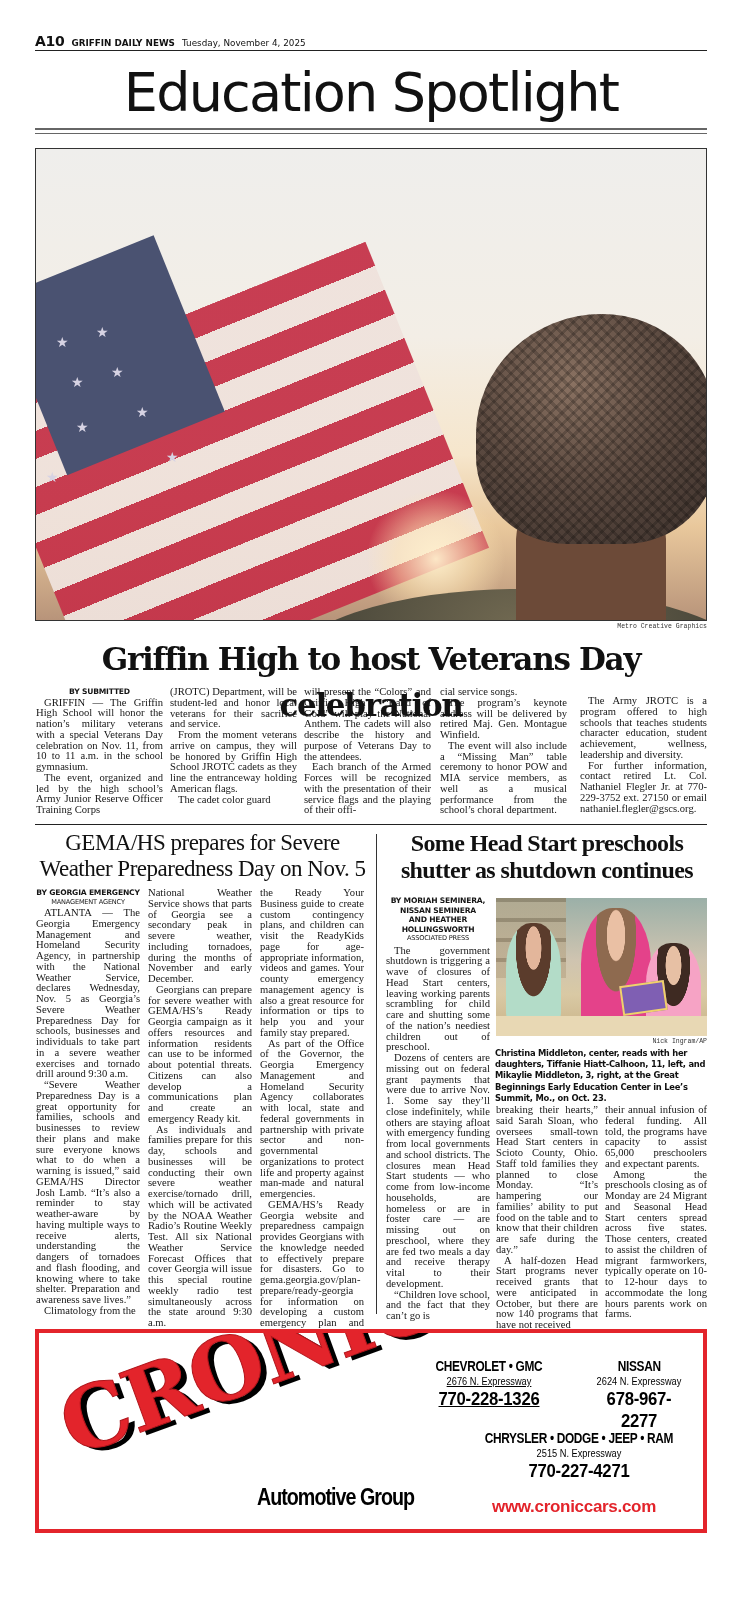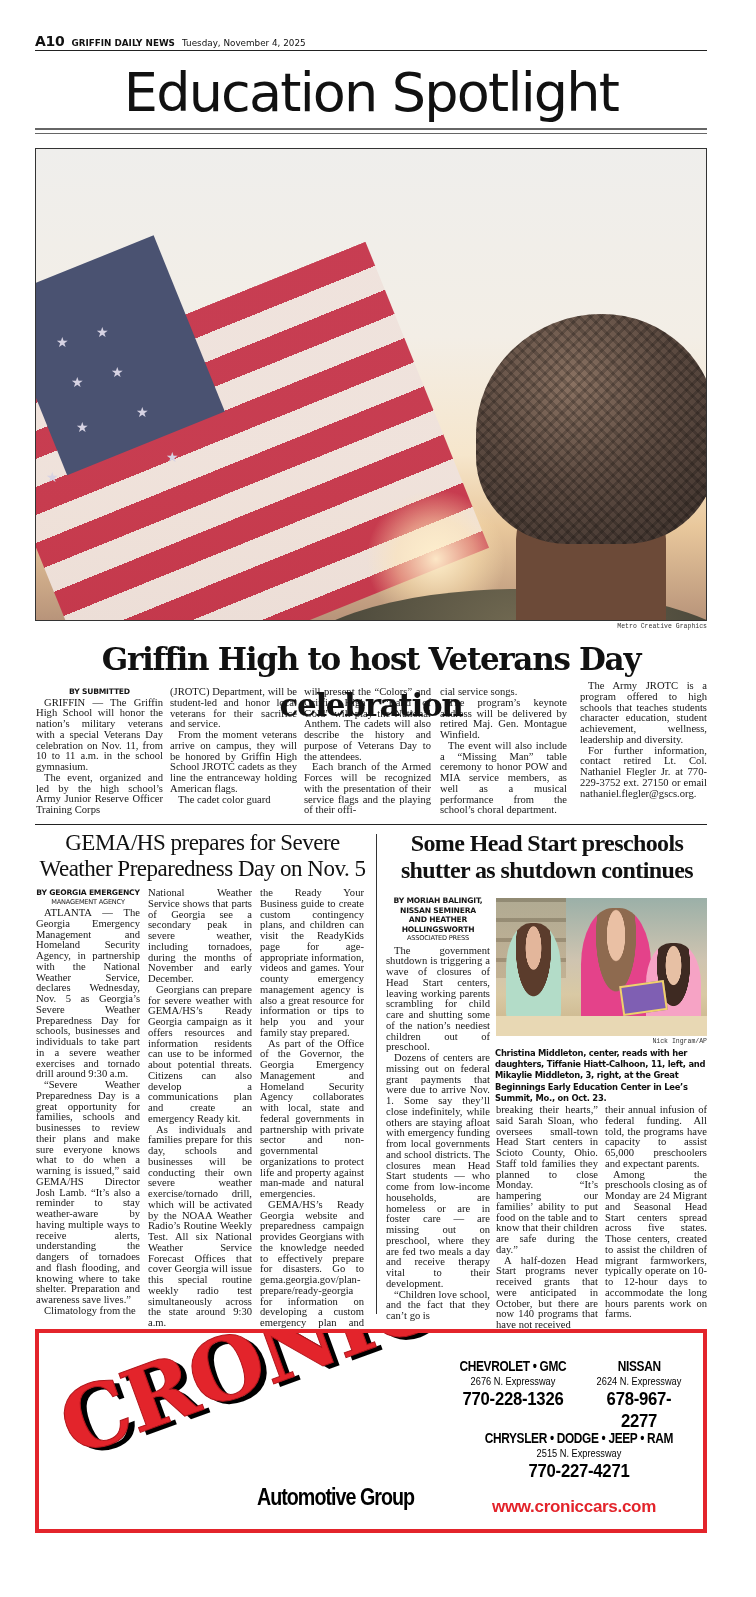--- a/index.html
+++ b/index.html
@@ -110,21 +110,21 @@
   </div>
 <div class="col" id="s1c2" style="left:304px; top:687px; width:127px;">
     <p class="cont">will present the “Colors” and Griffin High’s “Band of Gold” will play the National Anthem. The cadets will also describe the history and purpose of Veterans Day to the attendees.</p>
     <p>Each branch of the Armed Forces will be recognized with the presentation of their service flags and the playing of their offi-</p>
   </div>
 <div class="col" id="s1c3" style="left:440px; top:687px; width:127px;">
     <p class="cont">cial service songs.</p>
     <p>The program’s keynote address will be delivered by retired Maj. Gen. Montague Winfield.</p>
     <p>The event will also include a “Missing Man” table ceremony to honor POW and MIA service members, as well as a musical performance from the school’s choral department.</p>
   </div>
-<div class="col" id="s1c4" style="left:580px; top:681px; width:127px;">
+<div class="col" id="s1c4" style="left:580px; top:696px; width:127px;">
     <p>The Army JROTC is a program offered to high schools that teaches students character education, student achievement, wellness, leadership and diversity.</p>
     <p>For further information, contact retired Lt. Col. Nathaniel Flegler Jr. at 770-229-3752 ext. 27150 or email nathaniel.flegler@gscs.org.</p>
   </div>
 
 <div class="hr" style="left:35px; top:824px; width:672px;"></div>
 
 <div class="headline2">GEMA/HS prepares for Severe Weather Preparedness Day on Nov. 5</div>
 
 <div class="col" id="s2c0" style="left:36px; top:888px; width:104px;">
   <div class="byline">BY GEORGIA EMERGENCY</div>
@@ -144,21 +144,21 @@
     <p>As part of the Office of the Governor, the Georgia Emergency Management and Homeland Security Agency collaborates with local, state and federal governments in partnership with private sector and non-governmental organizations to protect life and property against man-made and natural emergencies.</p>
     <p>GEMA/HS’s Ready Georgia website and preparedness campaign provides Georgians with the knowledge needed to effectively prepare for disasters. Go to gema.georgia.gov/plan-prepare/ready-georgia for information on developing a custom emergency plan and Ready kit.</p>
   </div>
 
 <div class="vr" style="left:376px; top:834px; height:480px;"></div>
 
 <div class="headline3">Some Head Start preschools shutter as shutdown continues</div>
 
 <div class="col" id="s3c0" style="left:386px; top:896px; width:104px;">
   <div style="margin-bottom:1px">
-    <div class="byline">BY MORIAH BALINGIT,</div>
+    <div class="byline">BY MORIAH SEMINERA,</div>
     <div class="byline">NISSAN SEMINERA</div>
     <div class="byline">AND HEATHER</div>
     <div class="byline">HOLLINGSWORTH</div>
     <div class="byline-org" style="margin-bottom:3px">ASSOCIATED PRESS</div>
   </div>
 <p>The government shutdown is triggering a wave of closures of Head Start centers, leaving working parents scrambling for child care and shutting some of the nation’s neediest children out of preschool.</p>
     <p>Dozens of centers are missing out on federal grant payments that were due to arrive Nov. 1. Some say they’ll close indefinitely, while others are staying afloat with emergency funding from local governments and school districts. The closures mean Head Start students — who come from low-income households, are homeless or are in foster care — are missing out on preschool, where they are fed two meals a day and receive therapy vital to their development.</p>
     <p>“Children love school, and the fact that they can’t go is</p>
   </div>
 
@@ -179,21 +179,21 @@
   </div>
 <div class="col" id="s3c2" style="left:605px; top:1105px; width:102px;">
     <p class="cont">their annual infusion of federal funding. All told, the programs have capacity to assist 65,000 preschoolers and expectant parents.</p>
     <p>Among the preschools closing as of Monday are 24 Migrant and Seasonal Head Start centers spread across five states. Those centers, created to assist the children of migrant farmworkers, typically operate on 10- to 12-hour days to accommodate the long hours parents work on farms.</p>
   </div>
 
 <div class="ad">
   <div class="logo-word">CRONIC</div>
   <div class="logo-sub">Automotive Group</div>
 
-  <div class="dealer" style="left:410px; top:24px; width:128px;">
+  <div class="dealer" style="left:386px; top:24px; width:128px;text-decoration:underline;">
     <div class="brand">CHEVROLET • GMC</div>
     <div class="addr">2676 N. Expressway</div>
     <div class="phone">770-228-1326</div>
   </div>
   <div class="dealer" style="left:545px; top:24px; width:110px;">
     <div class="brand">NISSAN</div>
     <div class="addr">2624 N. Expressway</div>
     <div class="phone">678-967-2277</div>
   </div>
   <div class="dealer" style="left:420px; top:96px; width:240px;">

